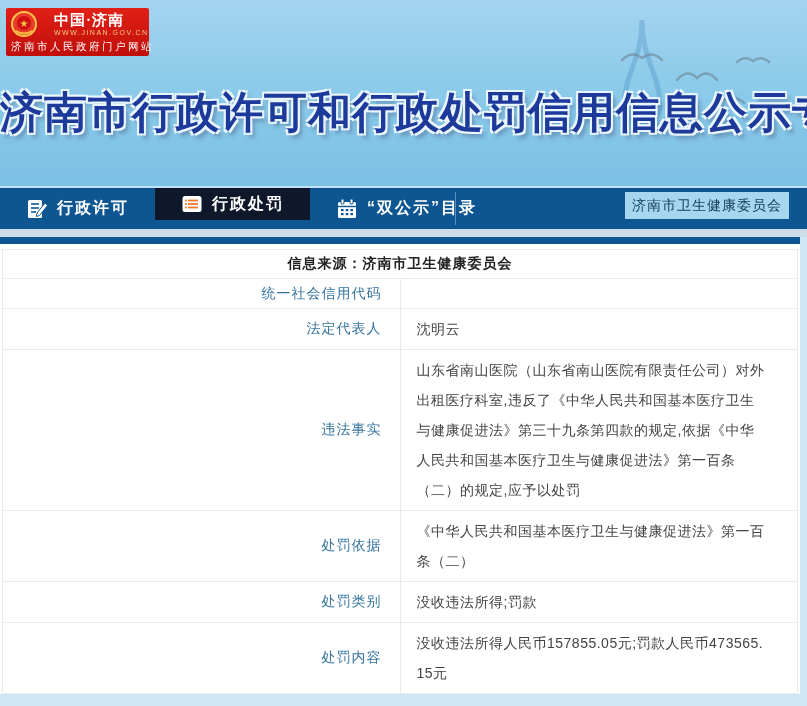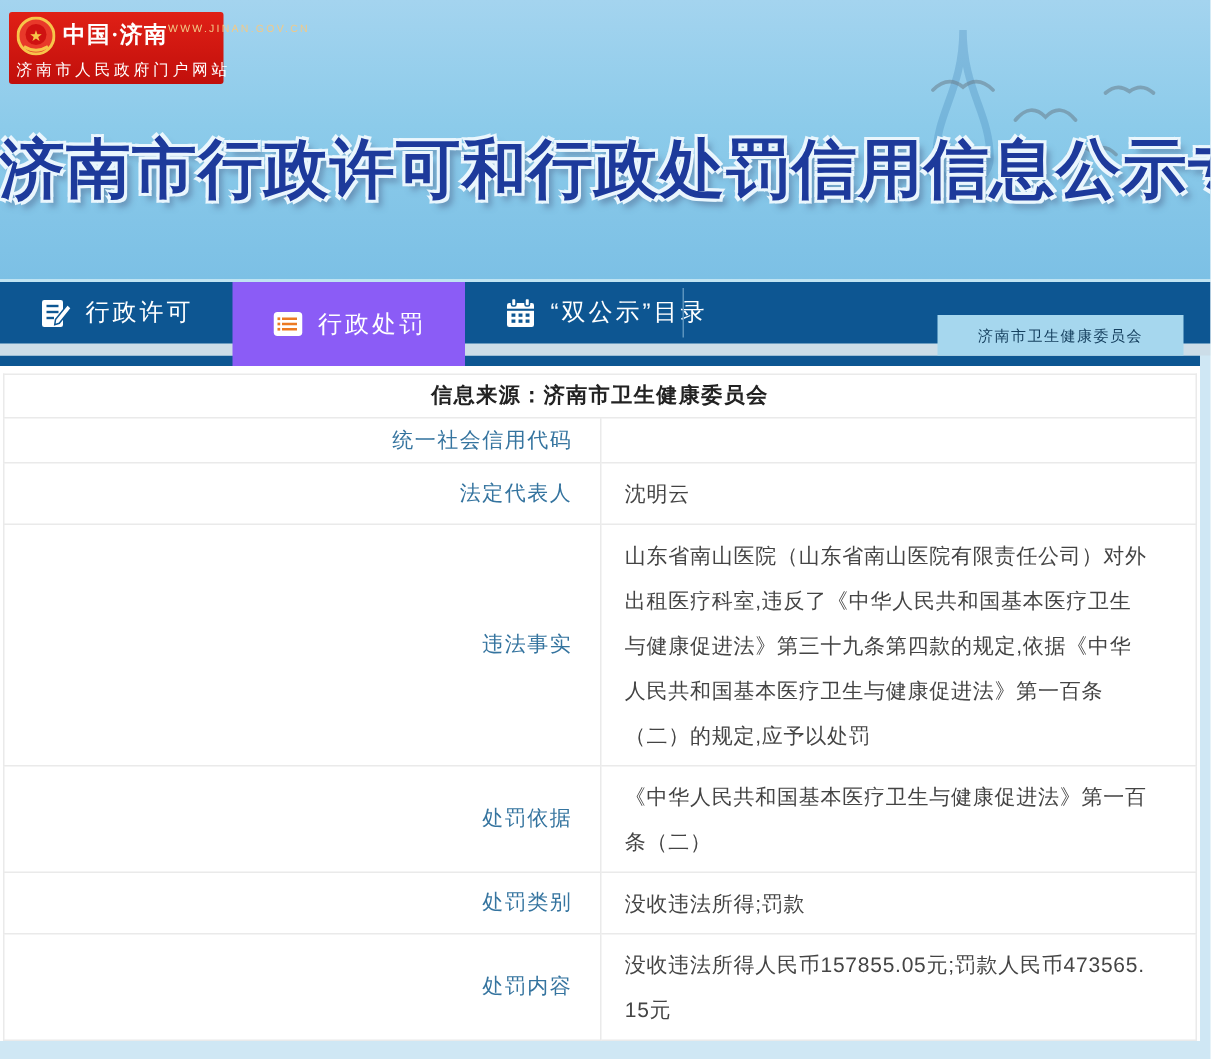--- a/index.html
+++ b/index.html
@@ -29,21 +29,21 @@
     background: linear-gradient(180deg, #e02016, #c10f0b);
     border-radius: 2px;
     display: flex;
     flex-direction: column;
     justify-content: flex-start;
     padding: 3px 5px 2px 5px;
     cursor: pointer;
   }
   .logo-top { display: flex; align-items: center; gap: 5px; }
   .emblem { width: 26px; height: 26px; flex: 0 0 auto; }
-  .logo-main { display: flex; flex-direction: row; }
+  .logo-main { display: flex; flex-direction: column; margin-left: 12px; }
   .logo-title {
     color: #ffffff; font-size: 15px; font-weight: bold;
     letter-spacing: 1px; line-height: 17px; white-space: nowrap;
     font-family: "Liberation Serif", "DejaVu Serif", serif;
   }
   .logo-url {
     color: #f2c987; font-size: 7px; letter-spacing: 1.5px; line-height: 8px;
     white-space: nowrap;
   }
   .logo-subtitle {
@@ -80,45 +80,45 @@
     align-items: stretch;
     z-index: 2;
   }
   .nav-tab {
     display: flex;
     align-items: center;
     gap: 9px;
     padding: 12px 26px;
     color: #ffffff;
     font-size: 16px;
-    font-weight: normal;
+    font-weight: bold;
     letter-spacing: 2px;
     cursor: pointer;
     height: 41px;
   }
   .nav-tab.active {
-    background: #8b5cf6;
-    height: 56px;
+    background: #0f172a;
+    height: 32px;
     z-index: 3;
   }
   .nav-tab .tab-icon { display: inline-flex; }
   .nav-divider {
     position: absolute;
     left: 455px; top: 4px;
     width: 1px; height: 33px;
     background: #5b93bd;
   }
   .dept-btn {
     position: absolute;
-    right: 18px; top: 22px;
+    right: 18px; top: 4px;
     width: 164px; height: 27px;
     background: #a6d7ee;
     border: none;
     color: #16405f;
-    font-size: 10px;
+    font-size: 14px;
     letter-spacing: 1px;
     font-family: inherit;
     cursor: pointer;
   }
 
   
   .strip-light { width: 807px; height: 8px; background: #ccdde8; position: relative; z-index: 1; }
   .strip-dark  { width: 800px; height: 7px; background: #0d5692; }
 
   

